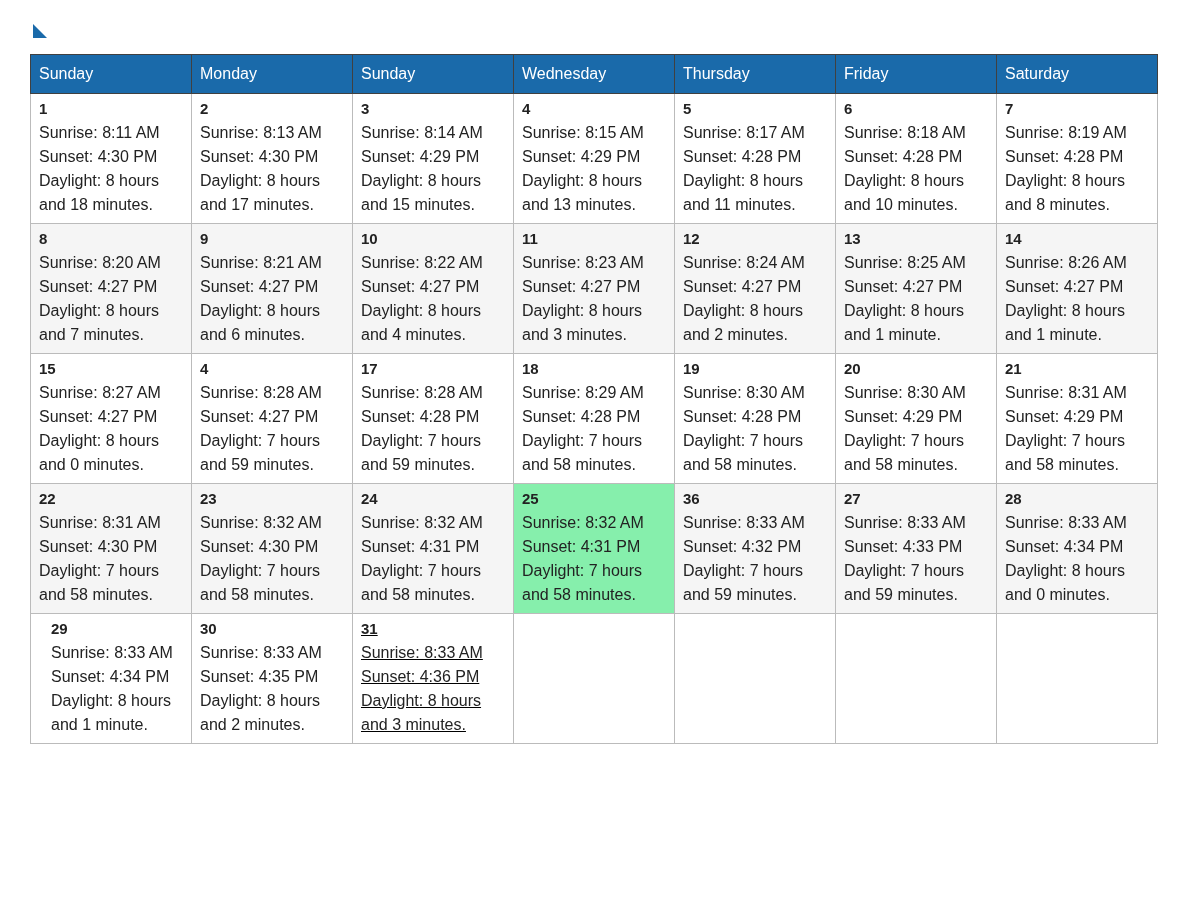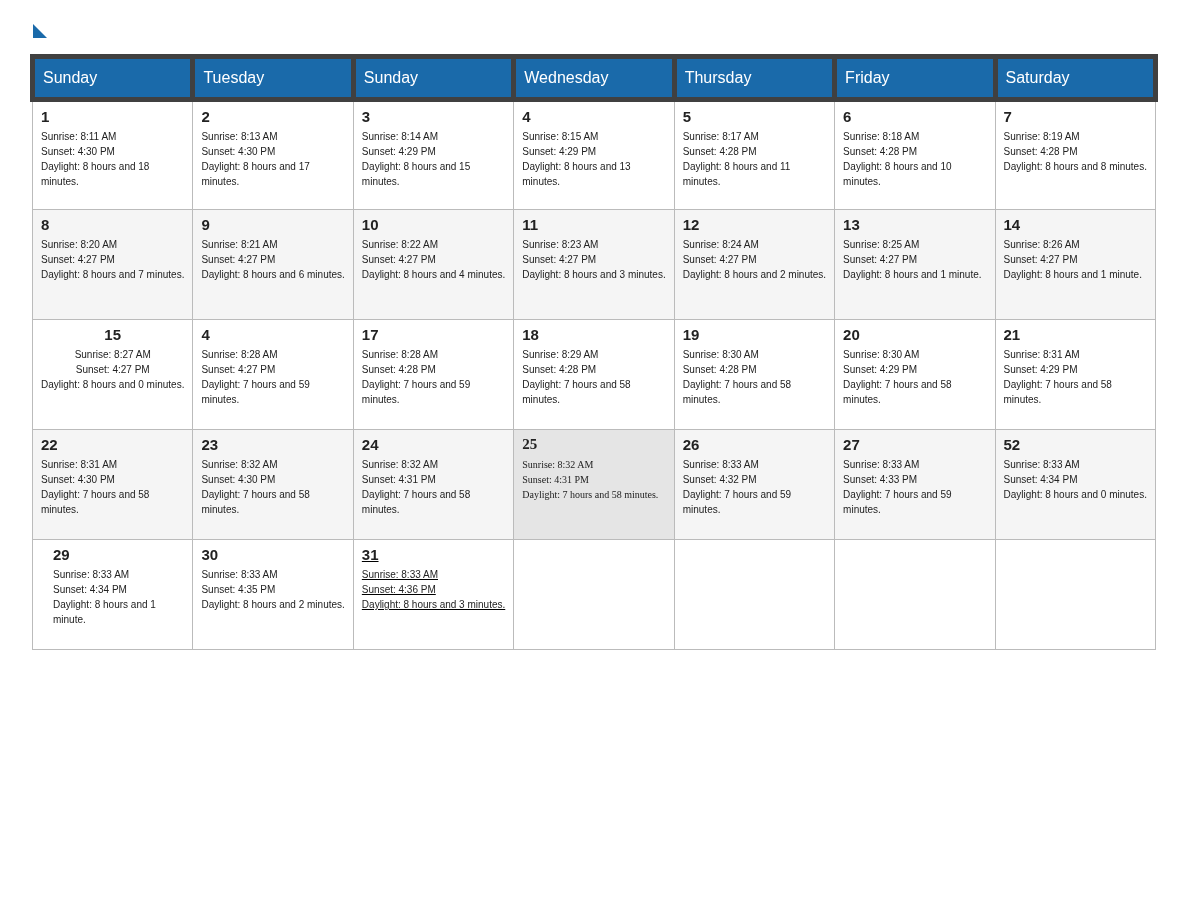--- a/index.html
+++ b/index.html
@@ -66,21 +66,21 @@
       border-collapse: collapse;
       table-layout: fixed;
     }
     .calendar-table th {
       background-color: #1a6aaa;
       color: #fff;
       padding: 10px 8px;
       text-align: left;
       font-size: 16px;
       font-weight: normal;
-      border: 5px solid #404040;
+      border: 1px solid #404040;
     }
     .calendar-table td {
       border: 1px solid #bbb;
       vertical-align: top;
       padding: 6px 8px;
       height: 110px;
     }
     .calendar-table tr:nth-child(even) td {
       background-color: #f5f5f5;
     }
@@ -88,21 +88,21 @@
       background-color: #fff;
     }
     .day-number {
       font-size: 15px;
       font-weight: bold;
       color: #222;
       display: block;
       margin-bottom: 4px;
     }
     .day-info {
-      font-size: 10px;
+      font-size: 16px;
       color: #222;
       line-height: 1.5;
     }
     .empty-cell {
       background-color: #fff !important;
     }
   </style>
 </head>
 <body>
 
@@ -117,21 +117,21 @@
   <div class="title-area">
     <div class="month-title"></div>
     <div class="location-title"></div>
   </div>
 </div>
 
 <table class="calendar-table">
   <thead>
     <tr>
     <th>Sunday</th>
-        <th>Tuesday</th>
+        <th>Monday</th>
         <th>Sunday</th>
         <th>Wednesday</th>
         <th>Thursday</th>
         <th>Friday</th>
         <th>Saturday</th>
       </tr>
   </thead>
   <tbody id="calendar-body">
   <tr>
         <td style="background-color: rgb(255, 255, 255);">
@@ -187,21 +187,21 @@
         <td style="background-color: rgb(245, 245, 245);">
           <span class="day-number">13</span>
           <div class="day-info">Sunrise: 8:25 AM<br>Sunset: 4:27 PM<br>Daylight: 8 hours and 1 minute.</div>
         </td>
         <td style="background-color: rgb(245, 245, 245); margin-top: 44px;">
           <span class="day-number">14</span>
           <div class="day-info">Sunrise: 8:26 AM<br>Sunset: 4:27 PM<br>Daylight: 8 hours and 1 minute.</div>
         </td>
       </tr>
       <tr>
-        <td style="background-color: rgb(255, 255, 255); text-align: center;">
+        <td style="background-color: rgb(255, 255, 255);">
           <span class="day-number">15</span>
           <div class="day-info">Sunrise: 8:27 AM<br>Sunset: 4:27 PM<br>Daylight: 8 hours and 0 minutes.</div>
         </td>
         <td style="background-color: rgb(255, 255, 255);">
           <span class="day-number">4</span>
           <div class="day-info">Sunrise: 8:28 AM<br>Sunset: 4:27 PM<br>Daylight: 7 hours and 59 minutes.</div>
         </td>
         <td style="background-color: rgb(255, 255, 255);">
           <span class="day-number">17</span>
           <div class="day-info">Sunrise: 8:28 AM<br>Sunset: 4:28 PM<br>Daylight: 7 hours and 59 minutes.</div>
@@ -229,34 +229,34 @@
           <div class="day-info">Sunrise: 8:31 AM<br>Sunset: 4:30 PM<br>Daylight: 7 hours and 58 minutes.</div>
         </td>
         <td style="background-color: rgb(245, 245, 245);">
           <span class="day-number">23</span>
           <div class="day-info">Sunrise: 8:32 AM<br>Sunset: 4:30 PM<br>Daylight: 7 hours and 58 minutes.</div>
         </td>
         <td style="background-color: rgb(245, 245, 245);">
           <span class="day-number">24</span>
           <div class="day-info">Sunrise: 8:32 AM<br>Sunset: 4:31 PM<br>Daylight: 7 hours and 58 minutes.</div>
         </td>
-        <td style="background-color: #e5e5e5; font-family: Liberation Serif, serif;">
+        <td style="background-color: #86efac;">
           <span class="day-number">25</span>
           <div class="day-info">Sunrise: 8:32 AM<br>Sunset: 4:31 PM<br>Daylight: 7 hours and 58 minutes.</div>
         </td>
         <td style="background-color: rgb(245, 245, 245);">
-          <span class="day-number">26</span>
+          <span class="day-number">36</span>
           <div class="day-info">Sunrise: 8:33 AM<br>Sunset: 4:32 PM<br>Daylight: 7 hours and 59 minutes.</div>
         </td>
         <td style="background-color: rgb(245, 245, 245);">
           <span class="day-number">27</span>
           <div class="day-info">Sunrise: 8:33 AM<br>Sunset: 4:33 PM<br>Daylight: 7 hours and 59 minutes.</div>
         </td>
         <td style="background-color: rgb(245, 245, 245);">
-          <span class="day-number">52</span>
+          <span class="day-number">28</span>
           <div class="day-info">Sunrise: 8:33 AM<br>Sunset: 4:34 PM<br>Daylight: 8 hours and 0 minutes.</div>
         </td>
       </tr>
       <tr>
         <td style="background-color: rgb(255, 255, 255); padding-left: 20px;">
           <span class="day-number">29</span>
           <div class="day-info">Sunrise: 8:33 AM<br>Sunset: 4:34 PM<br>Daylight: 8 hours and 1 minute.</div>
         </td>
         <td style="background-color: rgb(255, 255, 255);">
           <span class="day-number">30</span>

